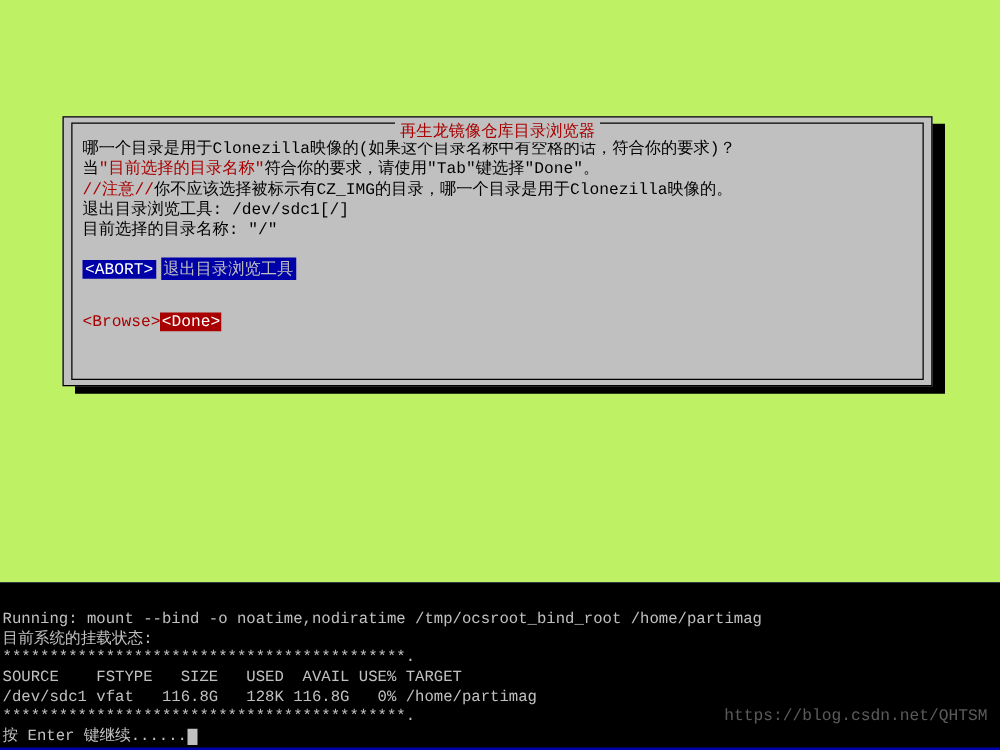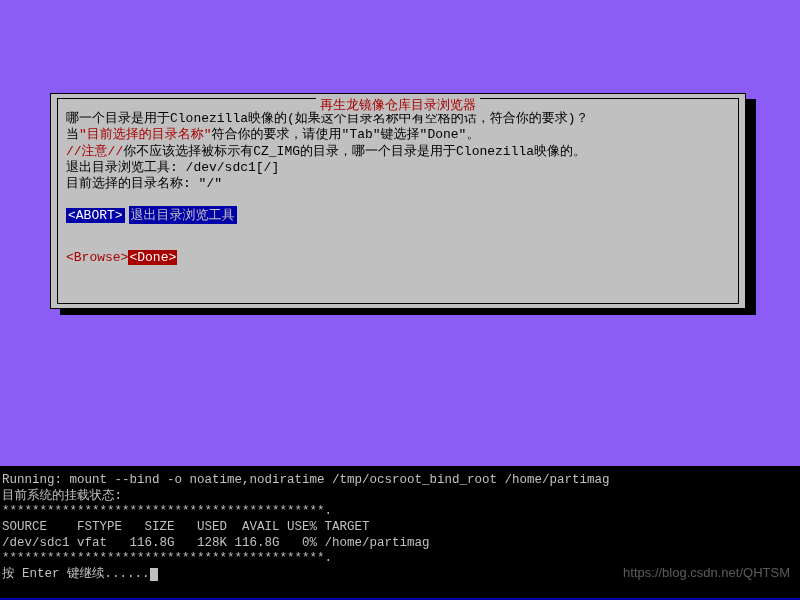--- a/index.html
+++ b/index.html
@@ -6,21 +6,21 @@
   body {
     width: 800px; height: 600px;
     font-family: "Courier New", monospace;
     font-size: 13px;
     background: #0000a8;
     overflow: hidden;
     position: relative;
   }
   .tui-area {
     width: 800px; height: 466px;
-    background: #8b5cf6;
+    background: #bef264;
     padding-top: 93px;
     position: relative;
   }
   .dialog-shadow {
     position: absolute;
     top: 99px; left: 60px;
     width: 696px; height: 216px;
     background: #000;
     z-index: 1;
   }
@@ -62,35 +62,35 @@
   }
   .btn { padding: 0 0px; }
   .btn-done {
     background: #a80000; color: #fff; padding: 0 1px;
   }
   .terminal {
     position: absolute;
     top: 466px; left: 0;
     width: 800px; height: 132px;
     background: #000; color: #fff;
-    padding: 7px 2px;
+    padding: 22px 2px;
     font-size: 12.5px;
     line-height: 1.25;
     white-space: pre;
   }
   .terminal .grey { color: #c0c0c0; }
   .cursor {
     display: inline-block; width: 8px; height: 13px;
     background: #c0c0c0; vertical-align: text-bottom;
   }
   .watermark {
     position: absolute;
     bottom: 20px; right: 10px;
     color: rgba(200,200,200,0.45);
-    font-family: Liberation Sans, sans-serif;
+    font-family: Liberation Mono, monospace;
     font-size: 13px;
     z-index: 50;
   }
 </style>
 </head>
 <body>
 
 <div class="tui-area">
   <div class="dialog-shadow"></div>
   <div class="dialog">

